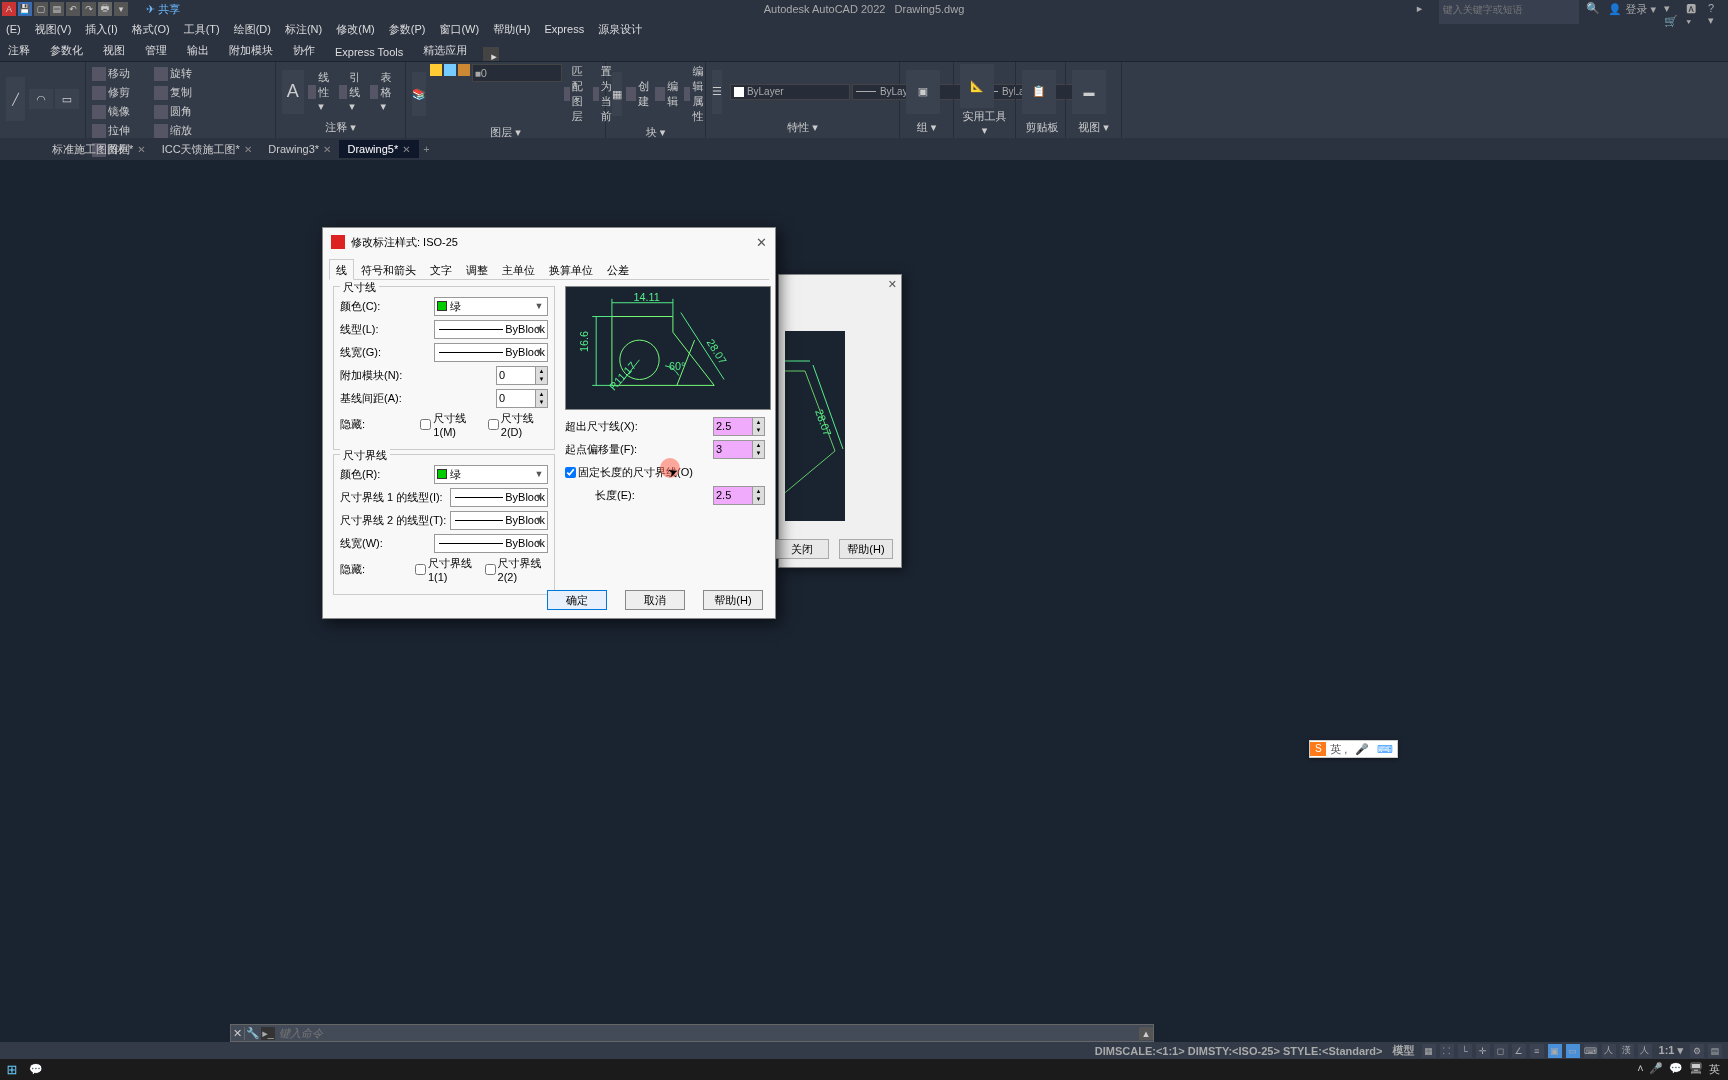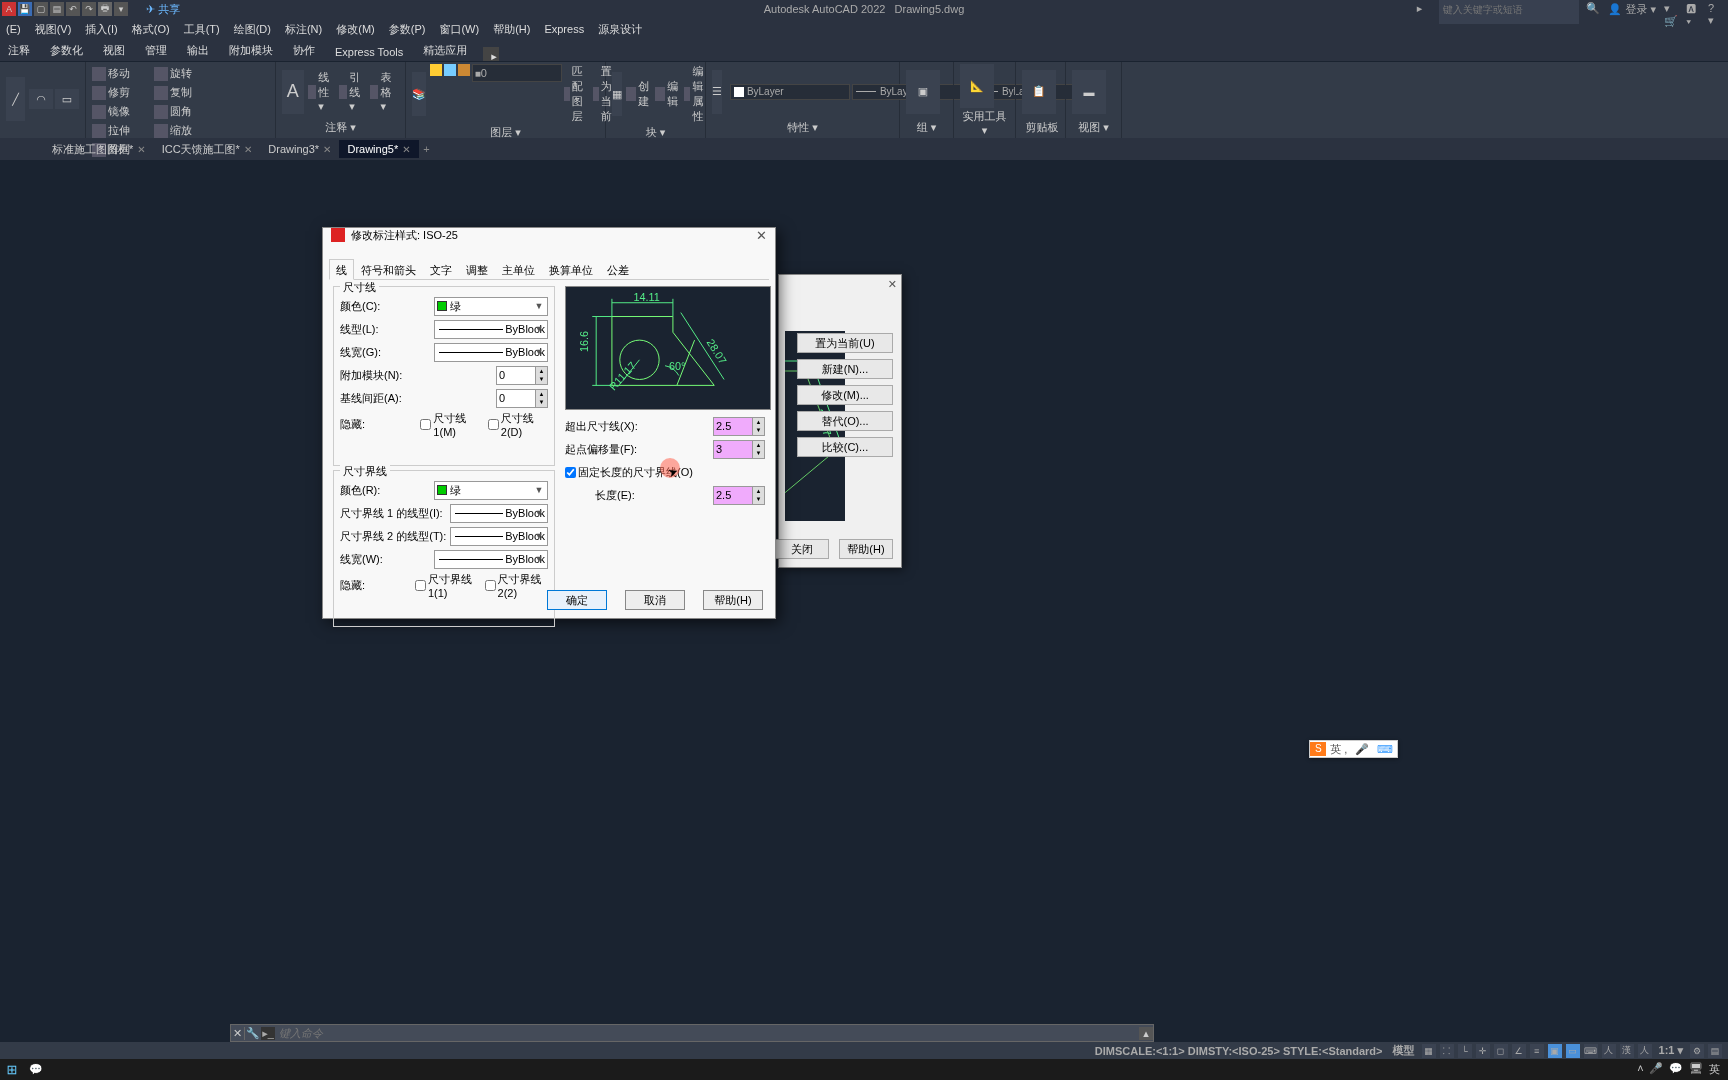--- a/index.html
+++ b/index.html
@@ -59,33 +59,33 @@
 .dlg-back .close{position:absolute;right:4px;top:3px;color:#555;}
 .dlg-back-btns{position:absolute;right:8px;top:58px;display:flex;flex-direction:column;gap:6px;}
 .dlg-back-btns button{width:96px;height:20px;background:#e8e8e8;border:1px solid #aaa;font-size:11px;}
 .dlg-back-foot{position:absolute;bottom:8px;right:8px;display:flex;gap:10px;}
 .dlg-back-foot button{width:54px;height:20px;background:#e8e8e8;border:1px solid #aaa;font-size:11px;}
 .bg-preview{position:absolute;left:6px;top:56px;width:60px;height:190px;background:#1a2330;overflow:hidden;}
 .bg-preview svg{width:180px;height:190px;margin-left:-120px;}
 
 
 .dlg{position:absolute;left:322px;top:227px;width:454px;height:392px;background:#f8f8f8;border:1px solid #888;box-shadow:4px 4px 14px rgba(0,0,0,.6);color:#000;}
-.dlg-title{height:28px;display:flex;padding:0 8px;font-size:12px;}
+.dlg-title{height:28px;display:flex;align-items:center;padding:0 8px;font-size:12px;}
 .dlg-title .a-logo{width:14px;height:14px;background:#d22;margin-right:6px;display:inline-block;}
 .dlg-title .x{position:absolute;right:8px;color:#555;font-size:13px;}
 
 .dlg-tabs{height:22px;border-bottom:1px solid #ccc;display:flex;margin:2px 6px 0;}
 .dlg-tabs span{padding:3px 6px;font-size:11px;border:1px solid transparent;position:relative;top:1px;}
 .dlg-tabs span.act{border:1px solid #ccc;border-bottom:1px solid #f8f8f8;background:#f8f8f8;}
 
 .dlg-body{padding:6px 10px;display:flex;gap:10px;}
 .left-col{width:224px;}
 .right-col{width:200px;}
 
-.group{border:1px solid #ccc;padding:6px 6px 24px;margin-bottom:4px;position:relative;}
+.group{border:1px solid #ccc;padding:6px 6px 8px;margin-bottom:4px;position:relative;}
 .group>legend,.group>.legend{position:absolute;top:-7px;left:6px;background:#f8f8f8;padding:0 3px;font-size:11px;}
 
 .row{display:flex;align-items:center;margin:3px 0;min-height:20px;}
 .lbl{width:94px;font-size:11px;}
 .combo{flex:1;height:19px;border:1px solid #999;background:#fff;display:flex;align-items:center;padding:0 2px;font-size:11px;position:relative;}
 .combo .arrow{position:absolute;right:1px;width:14px;text-align:center;color:#555;font-size:9px;}
 .combo .sw{width:10px;height:10px;border:1px solid #333;margin-right:3px;}
 .combo .line{flex:1;height:1px;background:#000;margin:0 2px;}
 
 .spin{width:52px;height:19px;border:1px solid #999;background:#fff;font-size:11px;padding:0 2px;display:flex;align-items:center;position:relative;}
@@ -314,27 +314,20 @@
           <circle cx="70" cy="110" r="28"></circle>
       <g stroke="#5e8">
             <path d="M25 30 L145 30"></path>
             <path d="M18 38 L18 172"></path>
             <path d="M148 34 L178 118"></path>
           </g>
     </g>
         <text x="150" y="80" fill="#5e8" font-size="9" transform="rotate(70 150 80)">28.07</text>
       </svg>
   </div>
-  <div class="dlg-back-btns" id="bgbtns">
-      <button>置为当前(U)</button>
-      <button>新建(N)...</button>
-      <button>修改(M)...</button>
-      <button>替代(O)...</button>
-      <button>比较(C)...</button>
-    </div>
   <div class="dlg-back-foot">
     <button>关闭</button>
     <button>帮助(H)</button>
   </div>
 </div>
 
 <div class="dlg">
   <div class="dlg-title">
       <span class="a-logo"></span>
       <span>修改标注样式: ISO-25</span>

